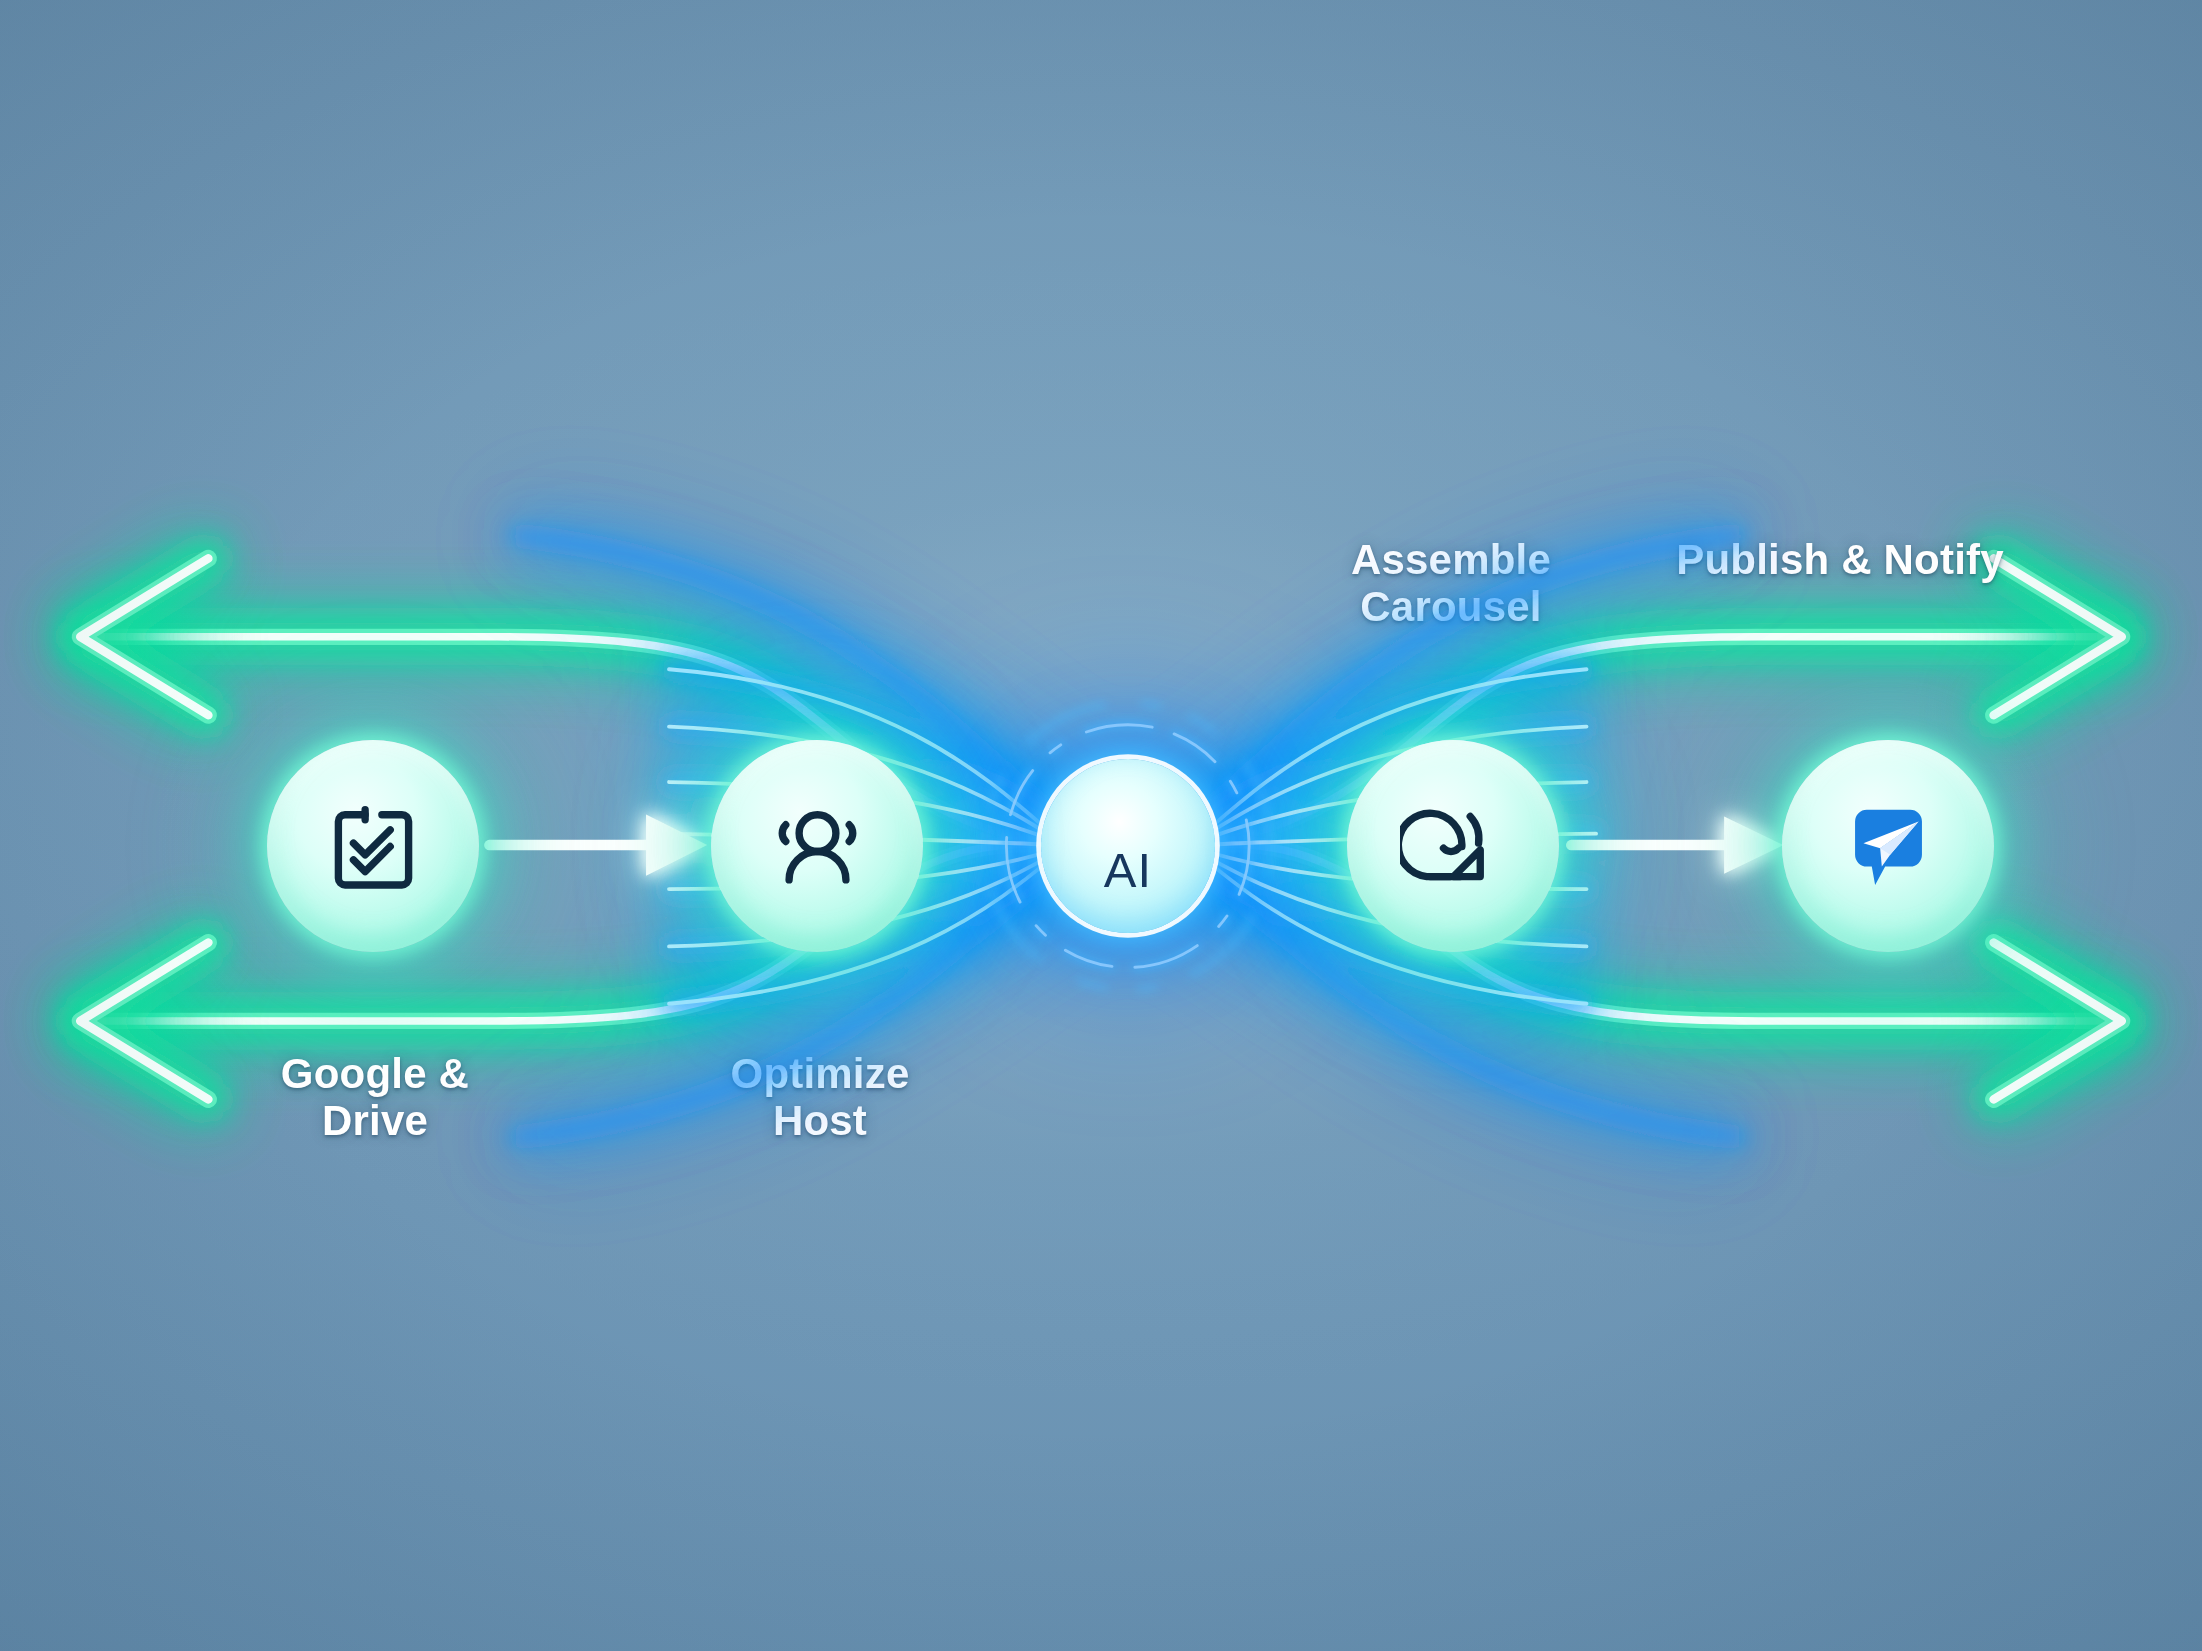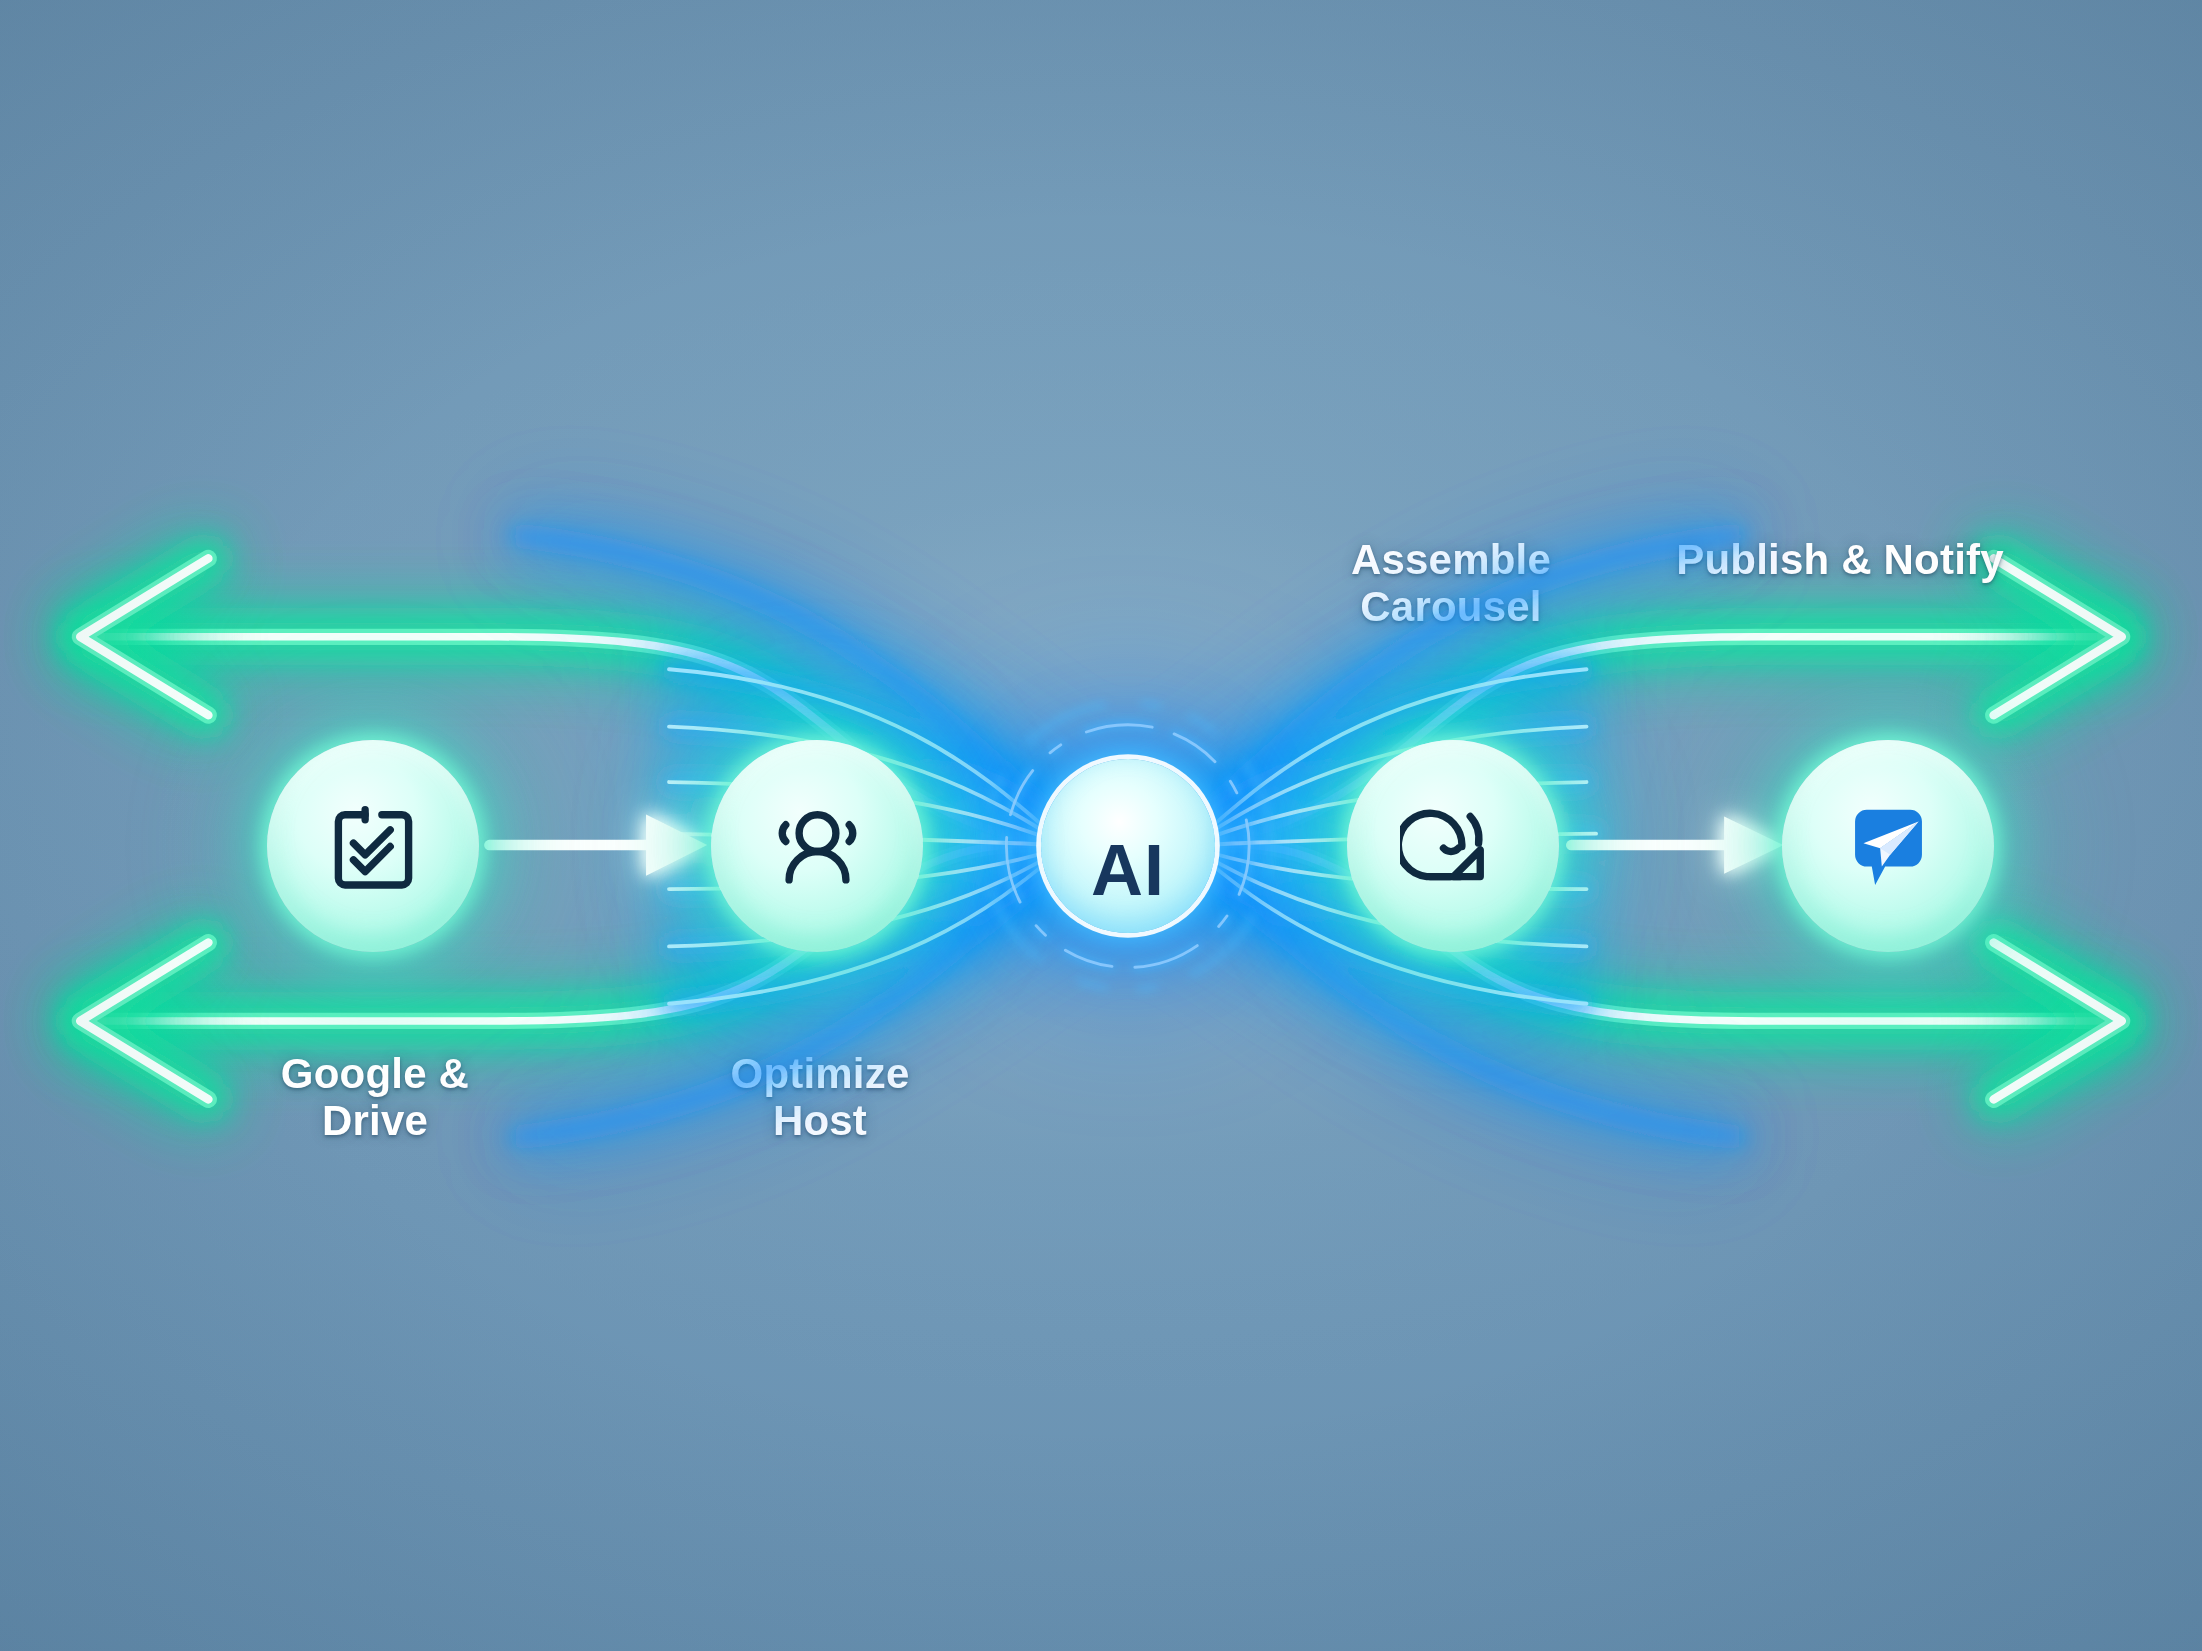--- a/index.html
+++ b/index.html
@@ -67,22 +67,22 @@
     box-shadow:
       0 0 0 4.8px rgba(255,255,255,0.92),
       0 0 21px 7.6px rgba(70,190,255,0.95),
       0 0 67px 25px rgba(25,150,255,0.70),
       0 0 143px 57px rgba(10,120,255,0.42),
       inset 0 -9.6px 23px rgba(100,200,250,0.40);
     z-index: 6;
   }
   .node-icon { width: 107px; height: 107px; display: block; }
   .ai-text {
-    font-size: 72px;
-    font-weight: bold;
+    font-size: 49px;
+    font-weight: normal;
     color: #17375e;
     letter-spacing: 1px;
     line-height: 1;
     font-family: "Liberation Sans", sans-serif;
     margin-top: 48px;
   }
 
   
   .label {
     position: absolute;

